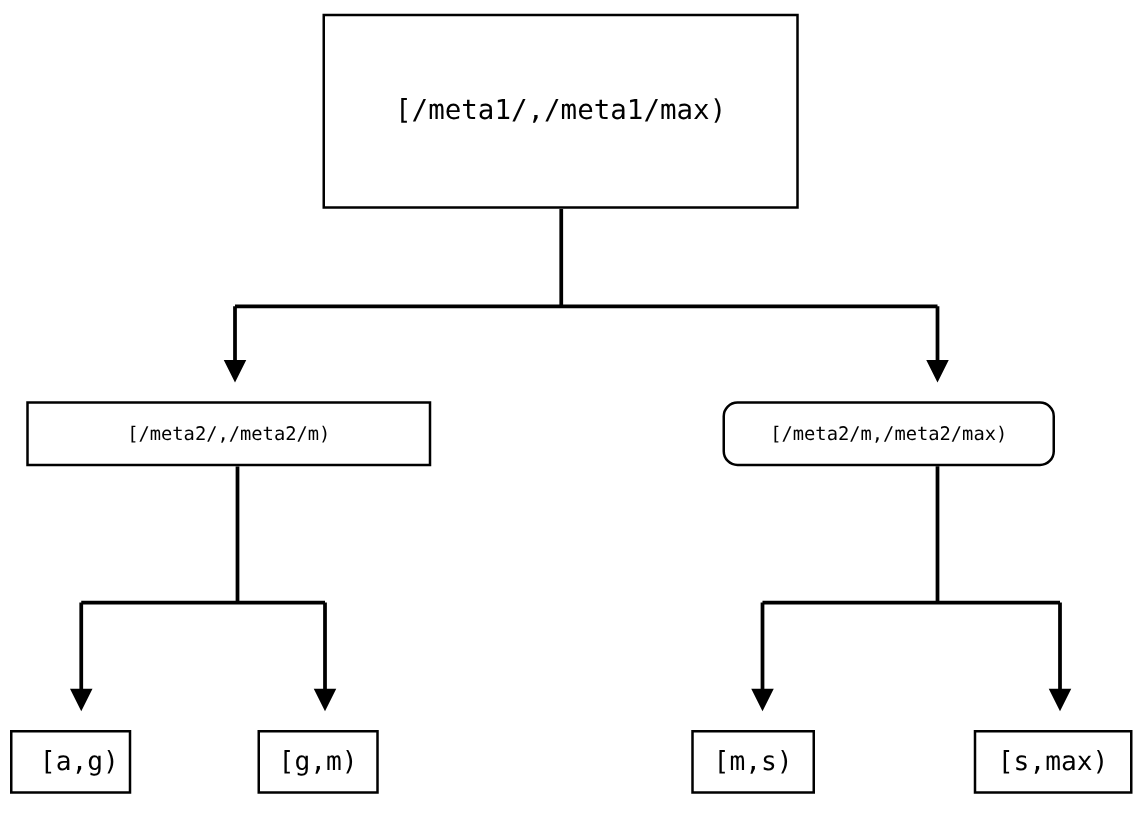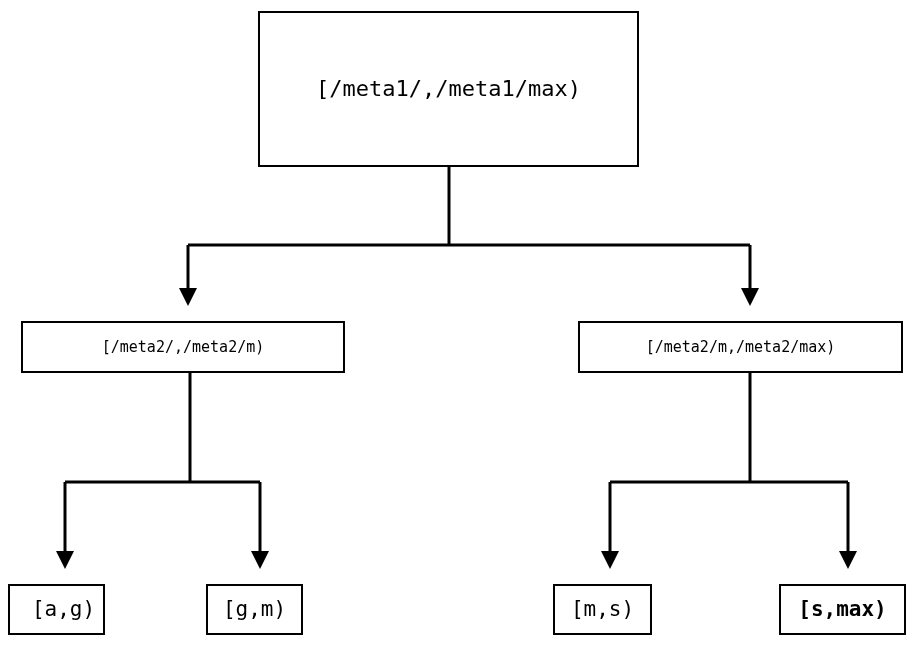--- a/index.html
+++ b/index.html
@@ -50,22 +50,23 @@
   #node-root .node-label { font-size: 22px; }
   #node-mid-left {
     left: 21px;
     top: 321px;
     width: 324px;
     height: 52px;
   }
   #node-mid-right {
     left: 578px;
     top: 321px;
-    width: 325px;
+    width: 266px;
     height: 52px;
+    border-radius: 12px;
   }
   #node-mid-left .node-label,
   #node-mid-right .node-label { font-size: 15px; }
   #node-leaf-ag {
     left: 8px;
     top: 584px;
     width: 97px;
     height: 51px;
     padding-left: 14px;
   }
@@ -79,21 +80,20 @@
     left: 553px;
     top: 584px;
     width: 99px;
     height: 51px;
   }
   #node-leaf-smax {
     left: 779px;
     top: 584px;
     width: 127px;
     height: 51px;
-    font-weight: bold;
   }
   #node-leaf-ag .node-label,
   #node-leaf-gm .node-label,
   #node-leaf-ms .node-label,
   #node-leaf-smax .node-label { font-size: 21px; }
 </style>
 </head>
 <body>
 
 <div id="diagram-canvas">

